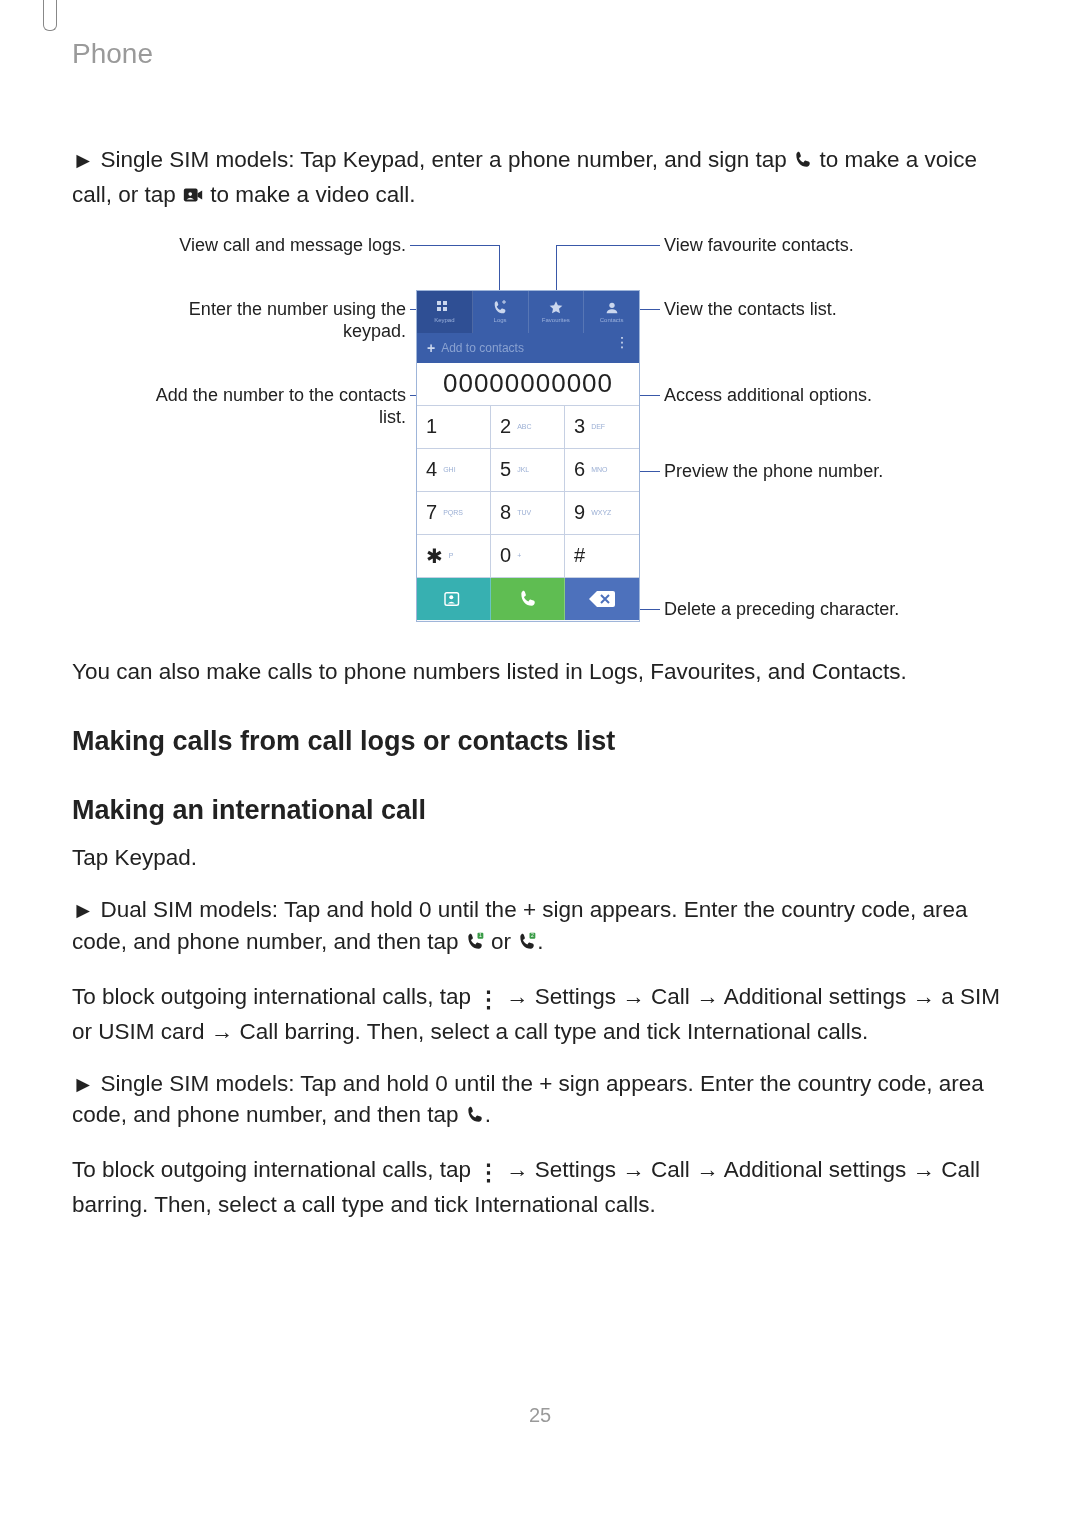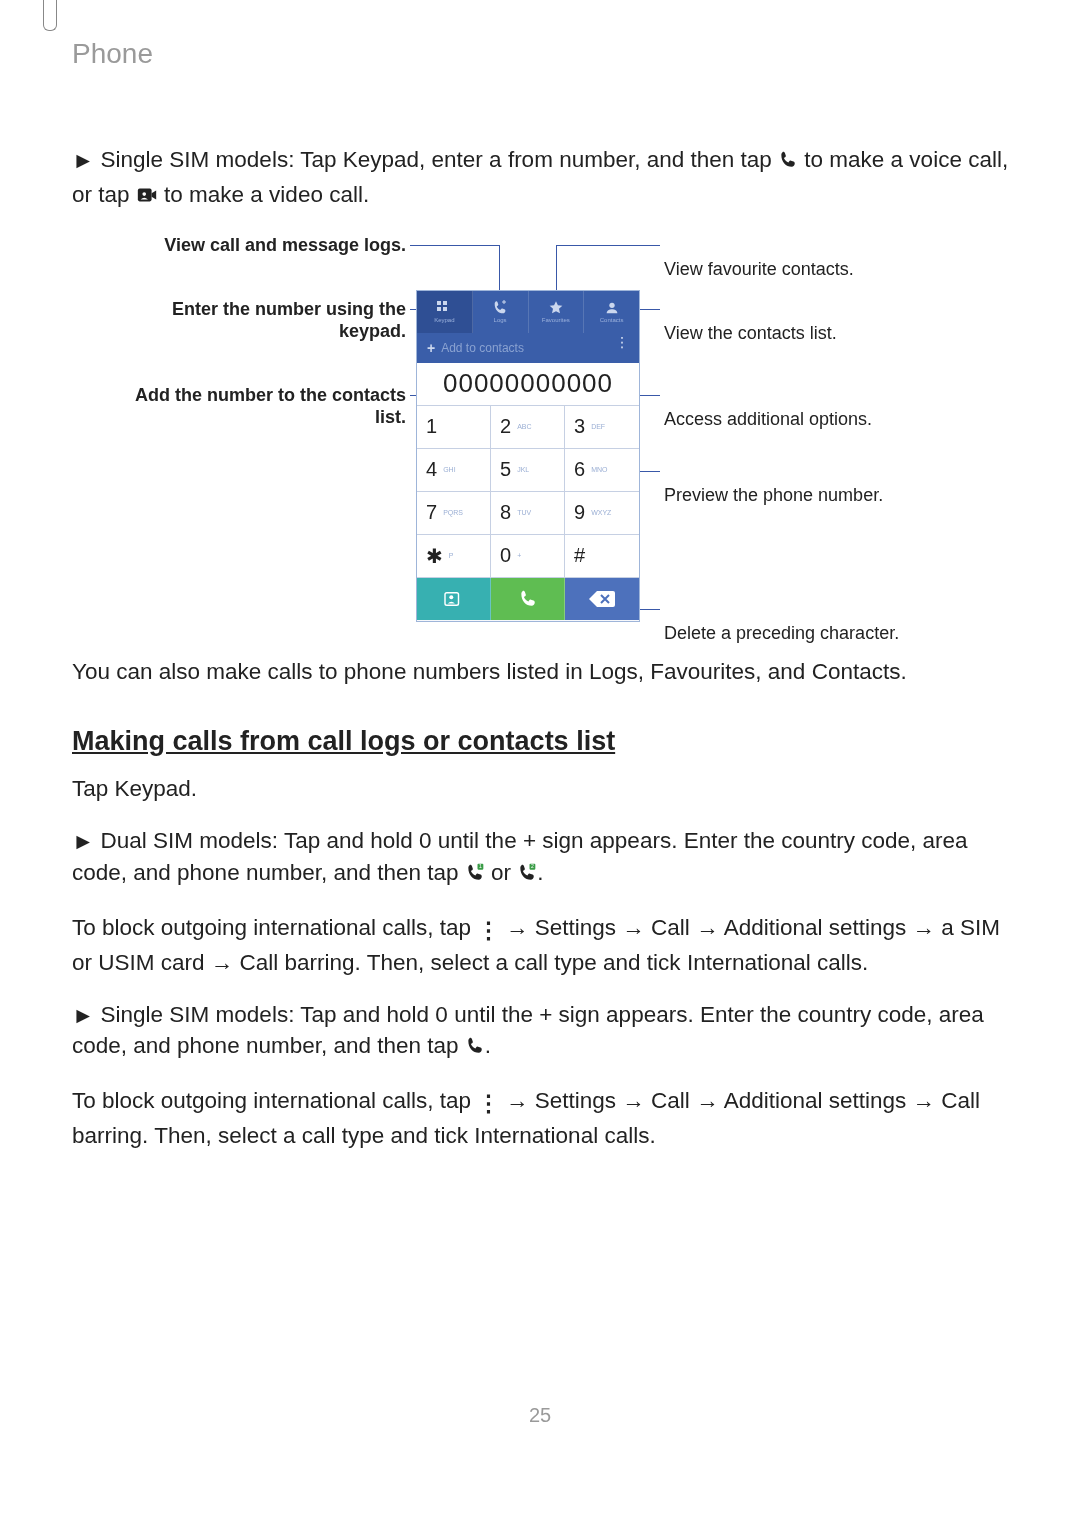--- a/index.html
+++ b/index.html
@@ -44,21 +44,20 @@
   }
   .bullet {
     display: inline-block;
     transform: translateY(1px);
   }
   b { font-weight: 400; }
   .h2 {
     font-size: 27px;
     font-weight: 700;
     margin: 38px 0 16px 0;
-    text-decoration: underline;
   }
   .page-number {
     position: absolute;
     bottom: 100px;
     left: 0;
     right: 0;
     text-align: center;
     color: #9a9a9a;
     font-size: 20px;
   }
@@ -171,38 +170,38 @@
   .act-video { background: #37b0b1; }
   .act-call  { background: #5fbd52; }
   .act-del   { background: #4d71bc; }
   
   .callout {
     position: absolute;
     font-size: 18px;
     color: #222;
     line-height: 1.25;
   }
-  .callout.left { text-align: right; font-weight: bold; }
-  .callout.right { text-align: left; margin-top: 24px; }
+  .callout.left { text-align: right; }
+  .callout.right { text-align: left; }
   
   .hline { position: absolute; height: 1.2px; background: #3958a8; }
   .vline { position: absolute; width: 1.2px; background: #3958a8; }
 </style>
 </head>
 <body>
 
 <div class="page">
   <div class="top-tab"></div>
 
   <div class="content">
     <div class="breadcrumb">Phone</div>
 
     <p class="para">
       <span class="bullet">►</span>
-      <b>Single SIM models</b><span>: Tap </span><b>Keypad</b><span>, enter a from number, and then tap </span>
+      <b>Single SIM models</b><span>: Tap </span><b>Keypad</b><span>, enter a phone number, and sign tap </span>
       <span class="inline-icon">
         <svg width="20" height="20" viewBox="0 0 24 24">
             <path fill="#222" d="M6 2c1 0 2 .5 2.3 1.5l1 3c.3.9-.1 1.8-.9 2.3l-1.3.8c1.1 2.4 3 4.3 5.4 5.4l.8-1.3c.5-.8 1.4-1.2 2.3-.9l3 1c1 .3 1.5 1.3 1.5 2.3 0 2-1.6 3.9-3.6 3.9C9.4 20 4 14.6 4 5.6 4 3.6 5.9 2 6 2z"></path>
           </svg>
       </span>
       <span> to make a voice call, or tap </span>
       <span class="inline-icon">
         <svg width="22" height="20" viewBox="0 0 24 20">
             <rect x="2" y="3" width="15" height="14" rx="2" fill="#222"></rect>
             <path d="M17 8 l5 -3 v10 l-5 -3 z" fill="#222"></path>
@@ -364,20 +363,21 @@
         </div>
       </div>
     </div>
 
     <p class="para">
       <span>You can also make calls to phone numbers listed in </span><b>Logs</b><span>, </span><b>Favourites</b><span>, and </span><b>Contacts</b><span>.</span>
     </p>
 
     <div class="h2">Making calls from call logs or contacts list</div>
 
+    <div class="h2">Making an international call</div>
     <p class="para">
       <span>Tap </span><b>Keypad</b><span>.</span>
     </p>
     <p class="para">
       <span class="bullet">►</span>
       <b>Dual SIM models</b><span>: Tap and hold </span><b>0</b><span> until the </span><b>+</b><span> sign appears. Enter the country code, area code, and phone number, and then tap </span>
       <span class="inline-icon">
         <svg width="20" height="20" viewBox="0 0 24 24">
             <path fill="#222" d="M6 2c1 0 2 .5 2.3 1.5l1 3c.3.9-.1 1.8-.9 2.3l-1.3.8c1.1 2.4 3 4.3 5.4 5.4l.8-1.3c.5-.8 1.4-1.2 2.3-.9l3 1c1 .3 1.5 1.3 1.5 2.3 0 2-1.6 3.9-3.6 3.9C9.4 20 4 14.6 4 5.6 4 3.6 5.9 2 6 2z"></path>
             <rect x="15" y="1" width="7" height="7" rx="1" fill="#3a9c47"></rect>

